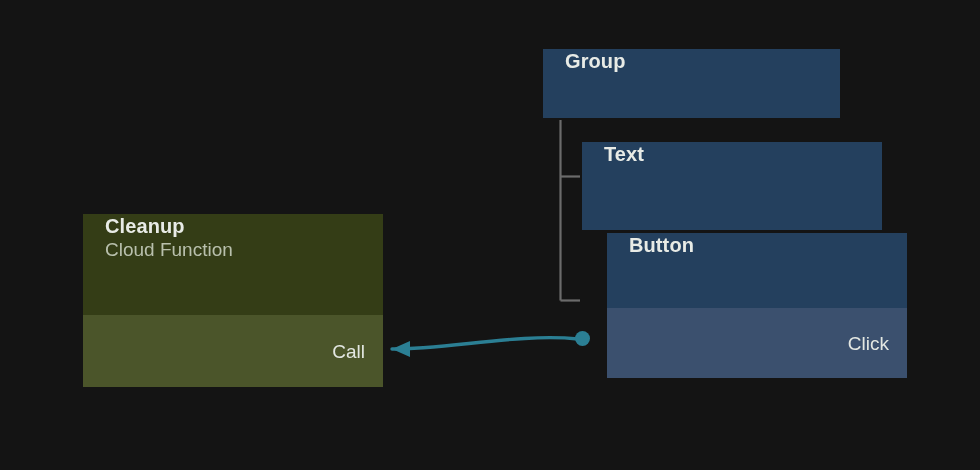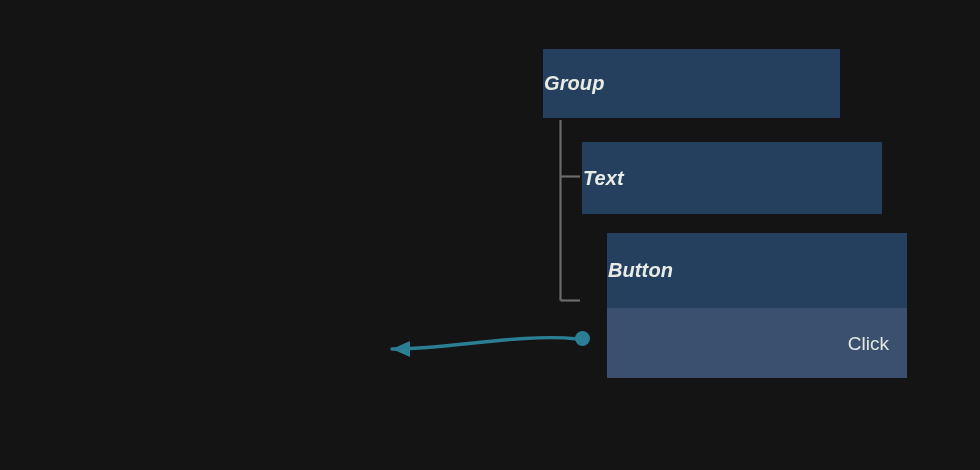--- a/index.html
+++ b/index.html
@@ -24,25 +24,23 @@
   
   .node {
     position: absolute;
     box-sizing: border-box;
     overflow: hidden;
   }
   .node-header {
     box-sizing: border-box;
     display: flex;
     flex-direction: column;
-    justify-content: center;
     width: 100%;
     height: 100%;
-    padding: 0 1px;
-    font-style: italic;
+    padding: 0 22px;
   }
   .node-title {
     font-size: 20px;
     font-weight: bold;
     letter-spacing: 0.1px;
     line-height: 1.22;
     color: #e8ebe6;
     white-space: nowrap;
   }
   .node-subtitle {
@@ -129,39 +127,52 @@
 
     <line x1="560.5" y1="300.5" x2="580" y2="300.5" stroke="#6b6b6b" stroke-width="2.2"></line>
   </svg>
 
   <div class="node blue-head" style="left:543px; top:49px; width:297px; height:69px;">
     <div class="node-header">
       <div class="node-title">Group</div>
     </div>
   </div>
 
-  <div class="node blue-head" style="left:582px; top:142px; width:300px; height:72px;">
+  <div class="node blue-head" style="left:582px; top:142px; width:300px; height:88px;">
     <div class="node-header">
       <div class="node-title">Text</div>
     </div>
   </div>
 
   <div class="node" style="left:582px; top:233px; width:300px; height:145px;margin-left:25px;">
     <div class="blue-head" style="height:75px;">
       <div class="node-header">
         <div class="node-title">Button</div>
       </div>
     </div>
     <div class="blue-port" style="height:70px;">
       <div class="port-row left">
         <span>Click</span>
       </div>
     </div>
   </div>
 
+  <div class="node" style="left:83px; top:214px; width:300px; height:173px;">
+    <div class="green-head" style="height:101px;">
+      <div class="node-header">
+        <div class="node-title">Cleanup</div>
+        <div class="node-subtitle">Cloud Function</div>
+      </div>
+    </div>
+    <div class="green-port" style="height:72px;">
+      <div class="port-row right">
+        <span>Call</span>
+      </div>
+    </div>
+  </div>
 
   <svg class="edge-layer">
     <path d="M 578 339 C 520 333, 450 349, 392 349" fill="none" stroke="#2b7f94" stroke-width="3.4" stroke-linecap="round"></path>
     <polygon points="392,349 410,341 410,357" fill="#2b7f94"></polygon>
   </svg>
 
   <div class="port-dot" style="left:575px; top:331px;"></div>
 
 </div>
 

